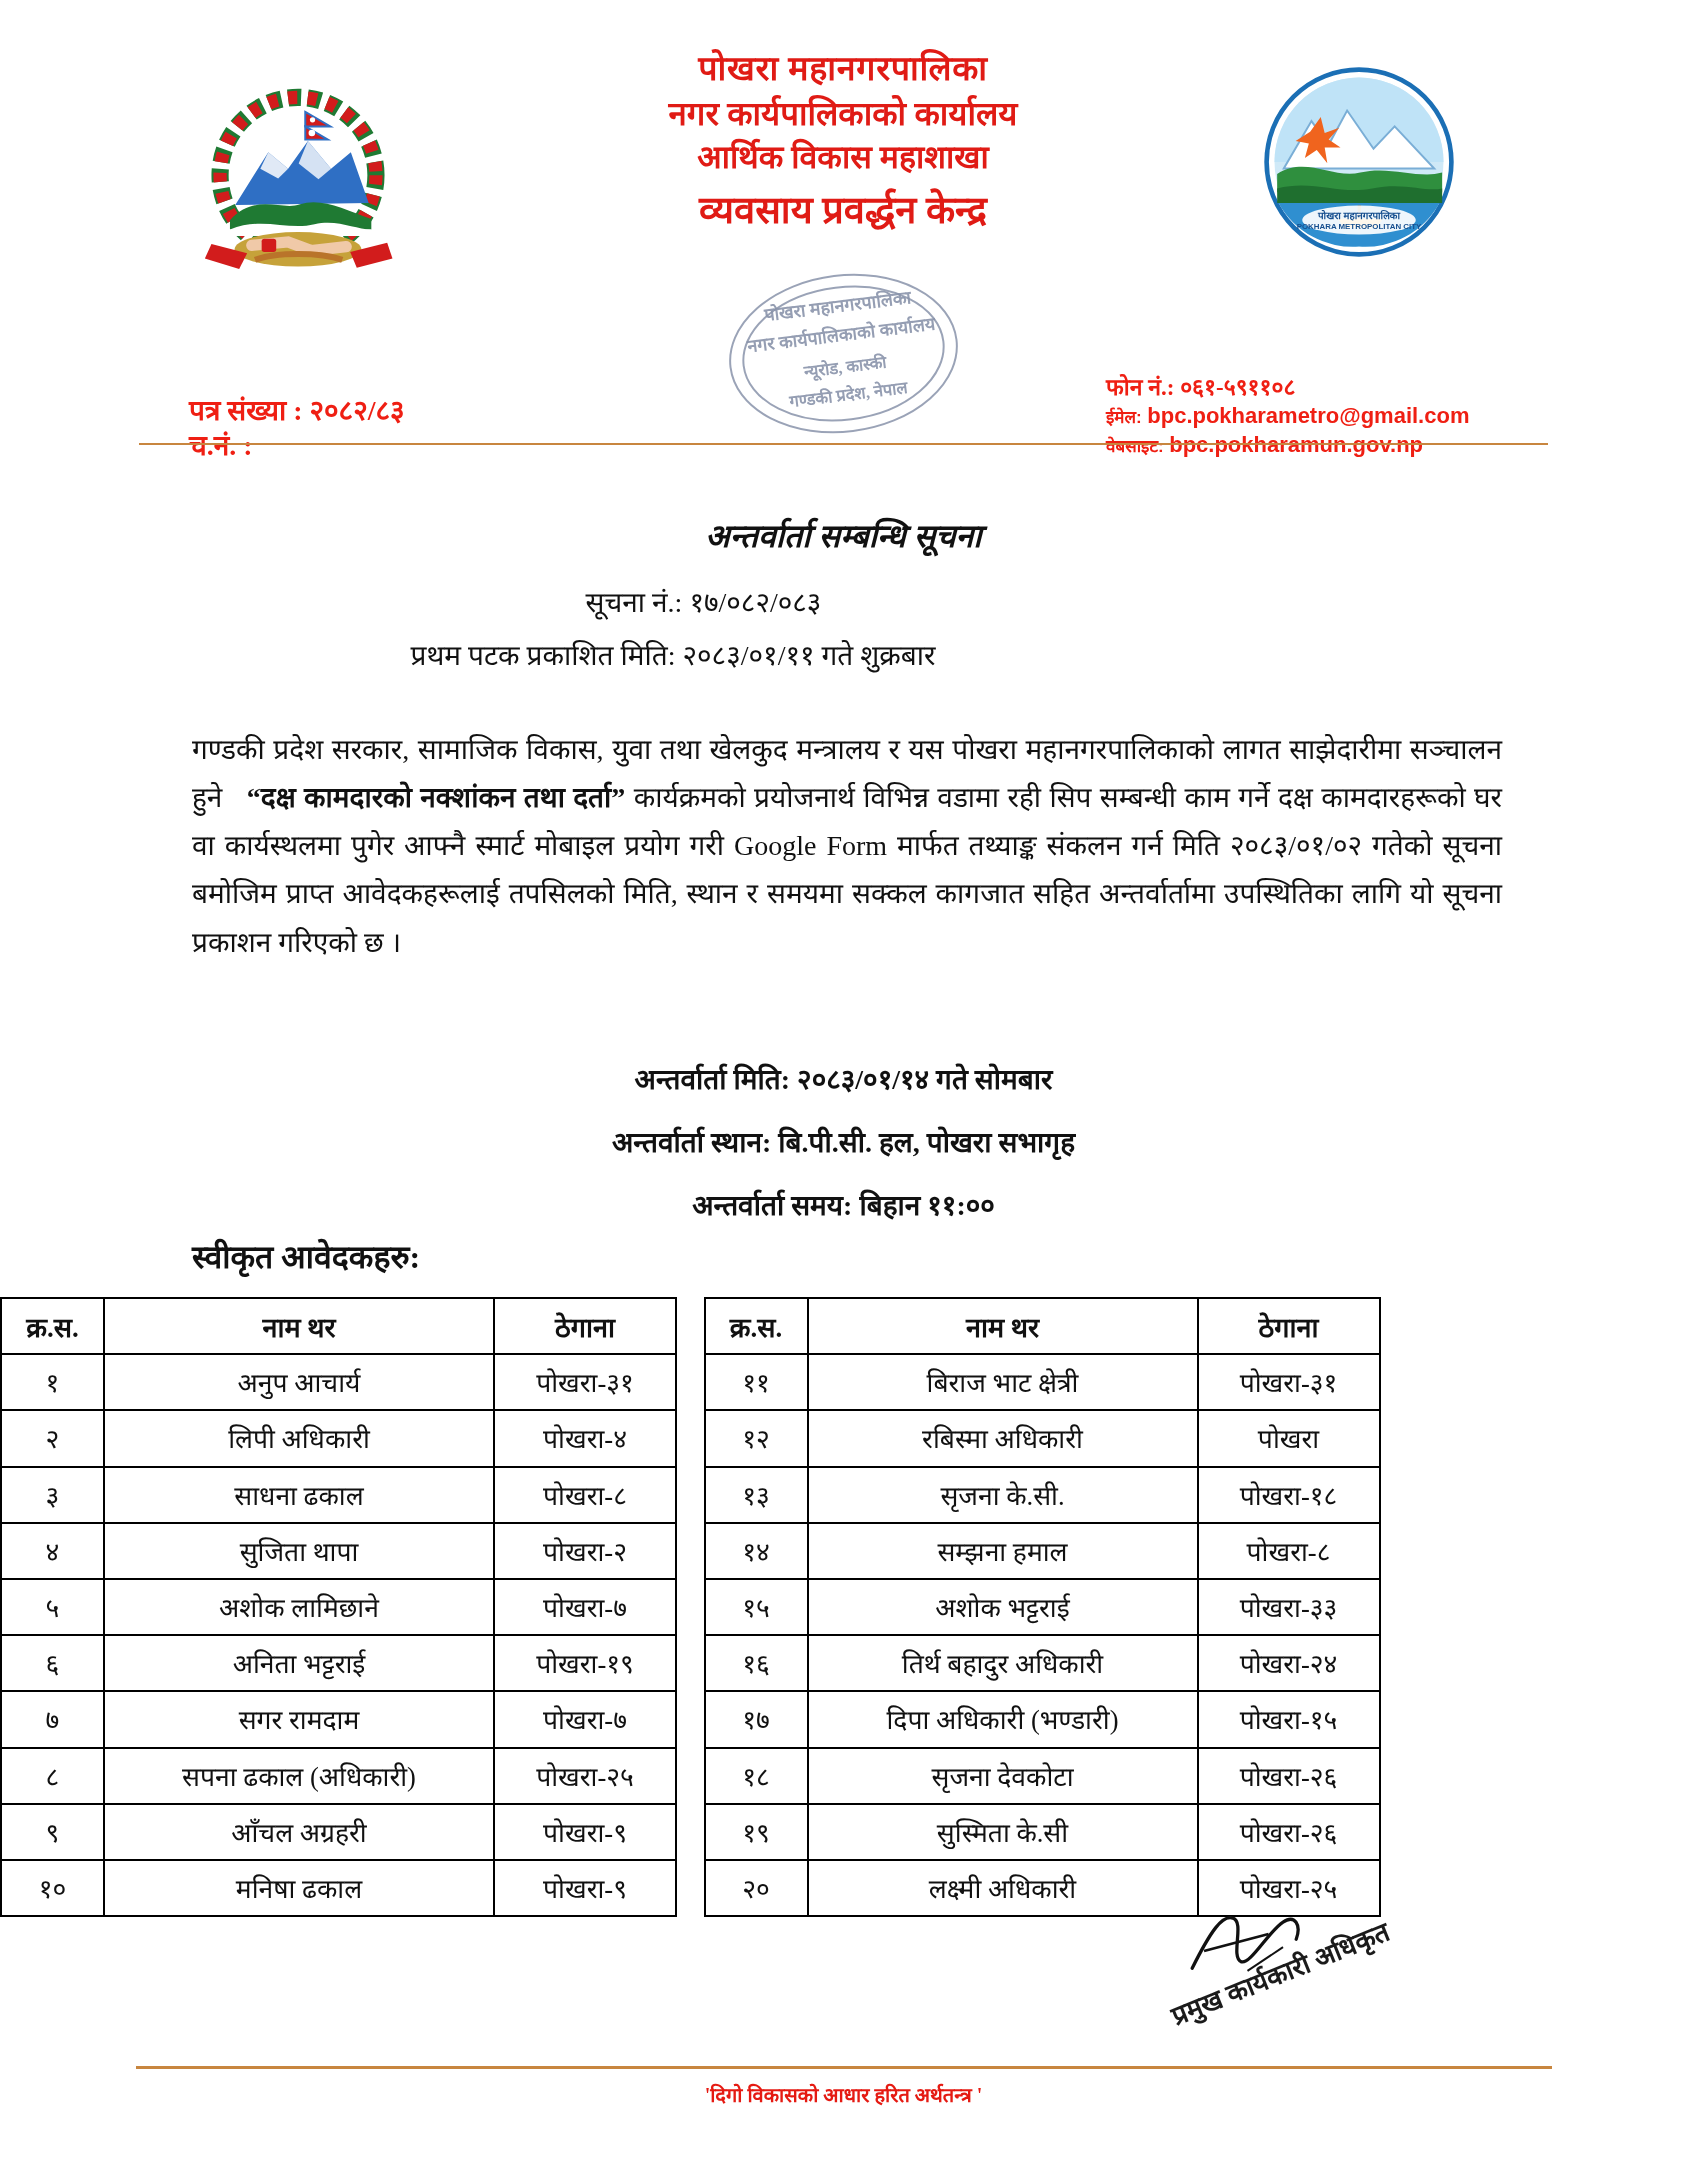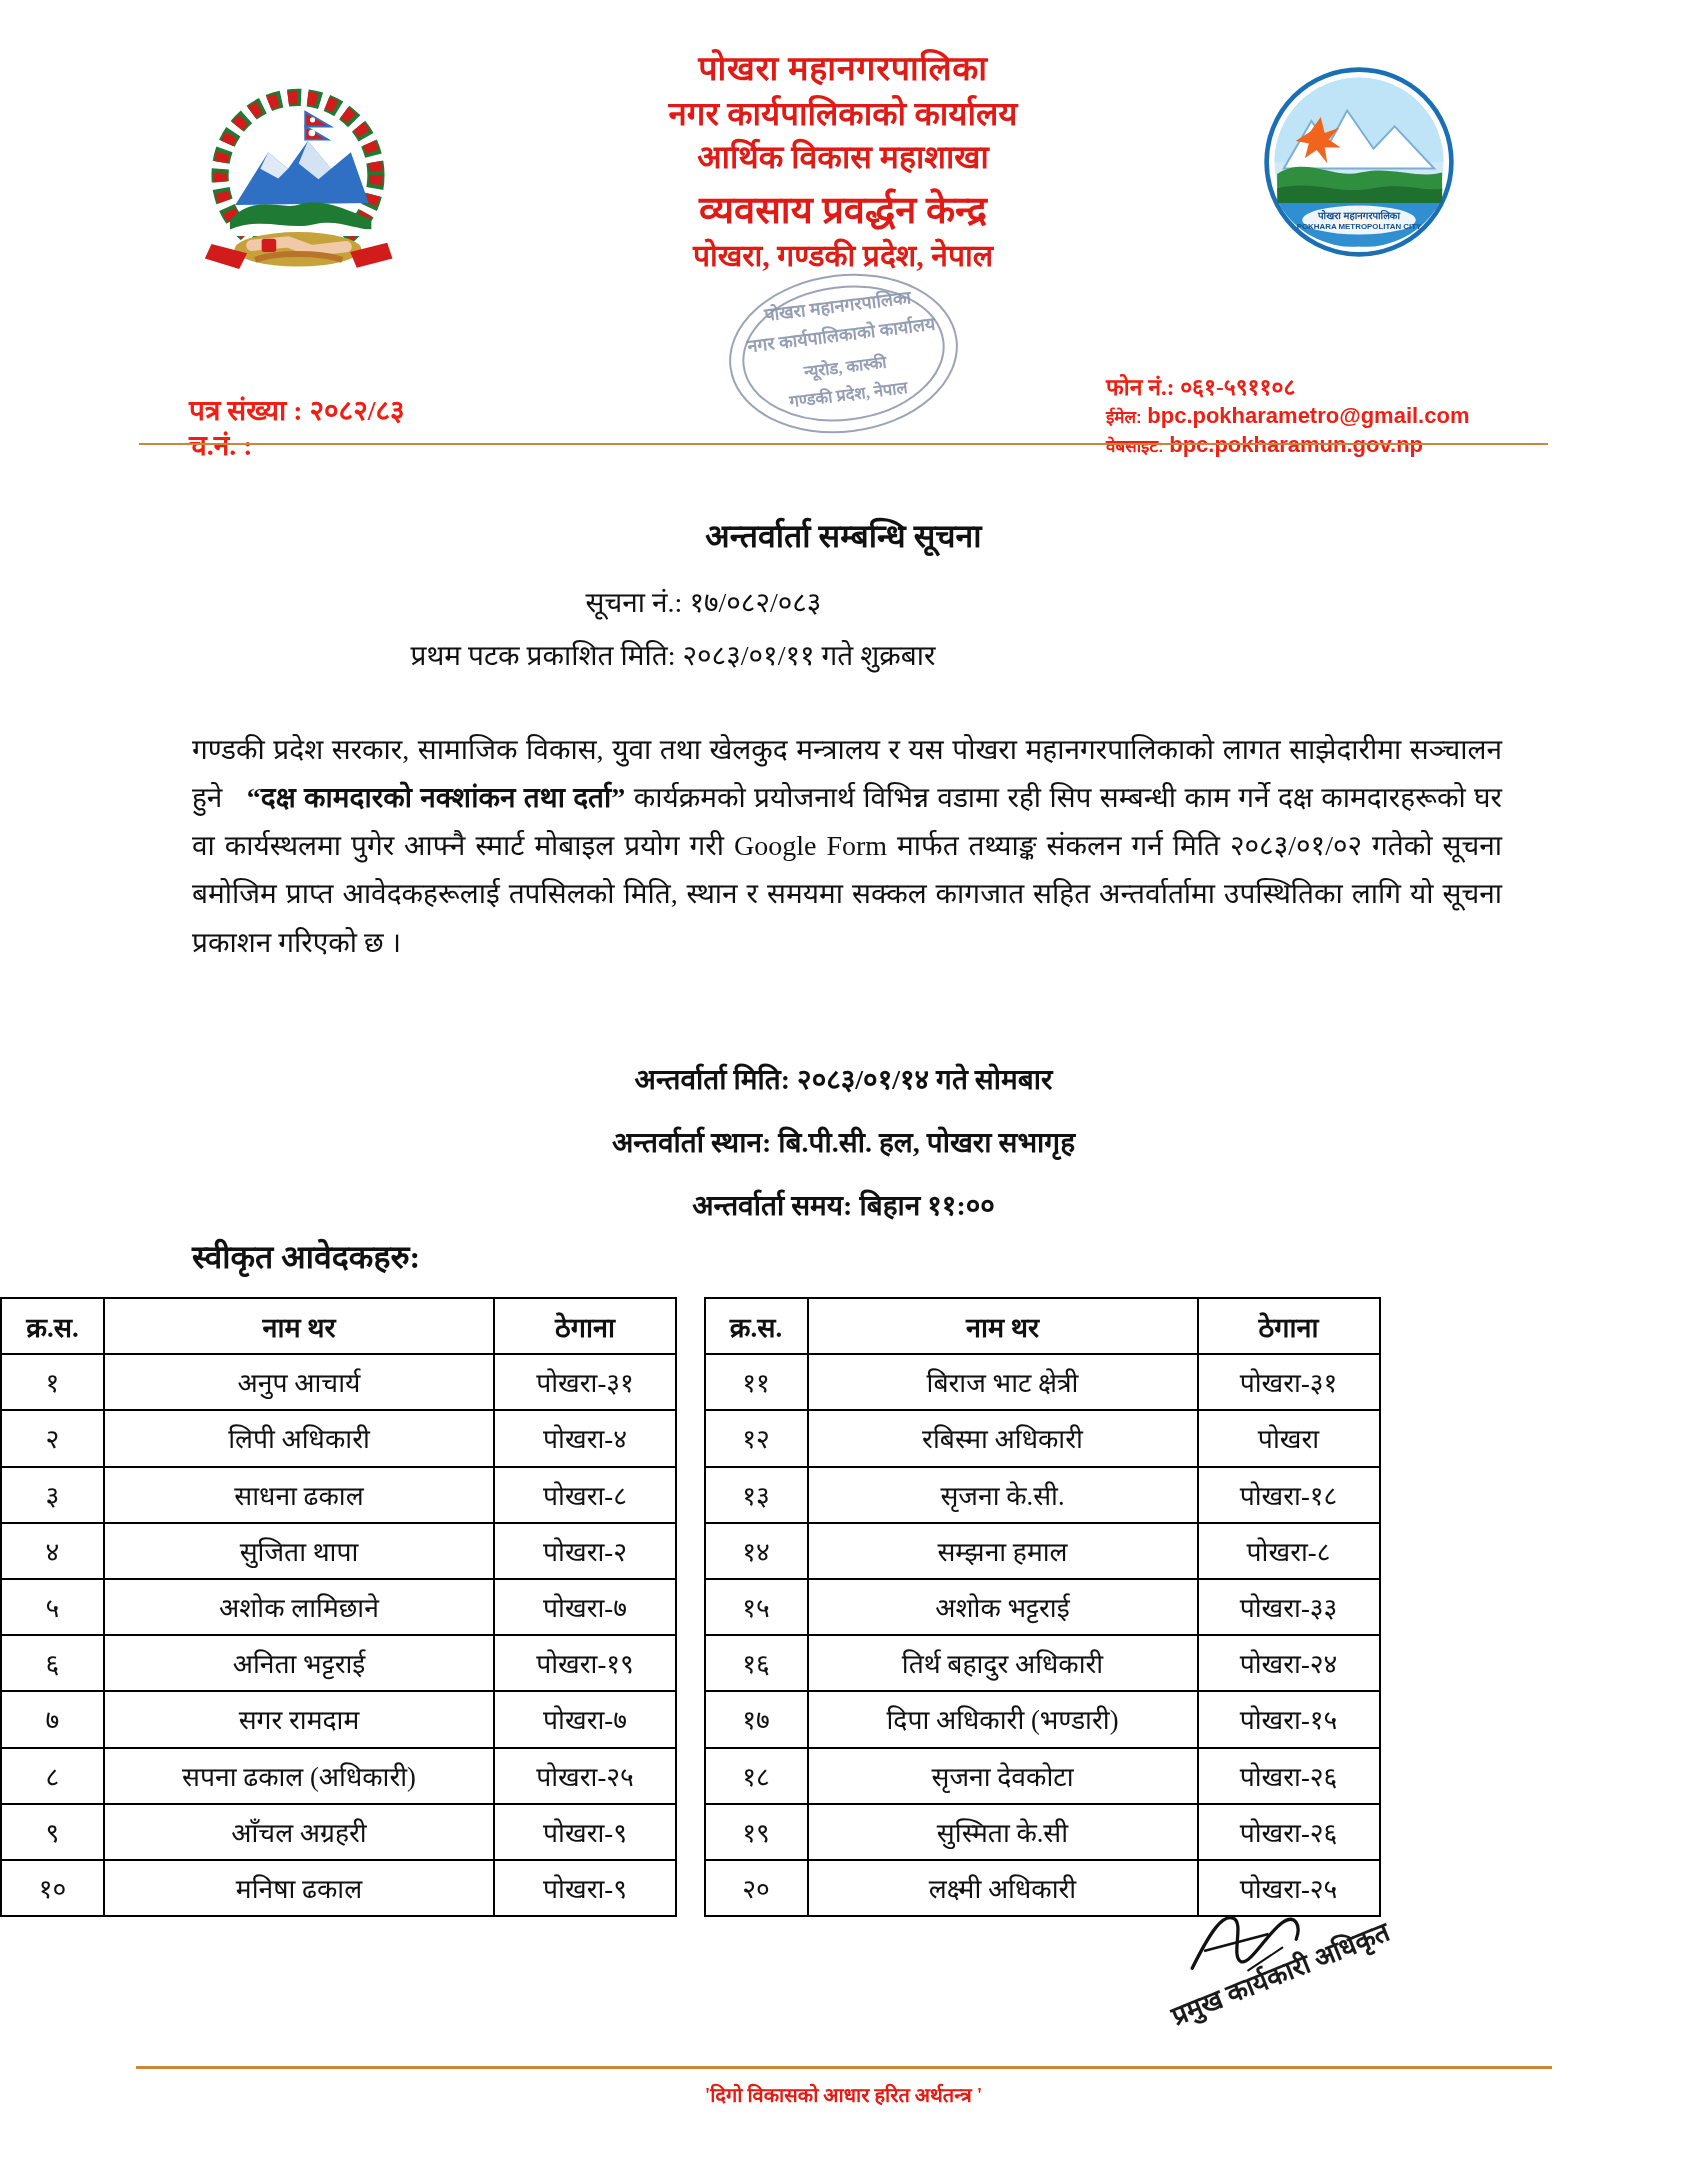--- a/index.html
+++ b/index.html
@@ -115,20 +115,21 @@
   .doc-title {
     position: absolute;
     top: 513px;
     left: 0;
     width: 1687px;
     text-align: center;
     font-size: 32px;
     font-weight: 700;
     color: #111;
     z-index: 4;
+    font-style: italic;
   }
   .notice-no {
     position: absolute;
     top: 582px;
     left: 0;
     width: 1407px;
     text-align: center;
     font-size: 28px;
     color: #111;
   }
@@ -307,21 +308,20 @@
       <ellipse cx="150" cy="238" rx="86" ry="22" fill="#ffffff" opacity=".92"></ellipse>
       <text x="150" y="236" font-family="'Liberation Sans', sans-serif" font-size="15" text-anchor="middle" fill="#174f8f" font-weight="bold">पोखरा महानगरपालिका</text>
       <text x="150" y="252" font-family="'Liberation Sans', sans-serif" font-size="12" text-anchor="middle" fill="#174f8f" font-weight="bold">POKHARA METROPOLITAN CITY</text>
     </svg>
 
     <div class="office-block">
       <div class="office-line-1">पोखरा महानगरपालिका</div>
       <div class="office-line-2">नगर कार्यपालिकाको कार्यालय</div>
       <div class="office-line-3">आर्थिक विकास महाशाखा</div>
       <div class="office-line-4">व्यवसाय प्रवर्द्धन केन्द्र</div>
-      <div class="office-line-5">पोखरा, गण्डकी प्रदेश, नेपाल</div>
     </div>
 
     <svg class="stamp" viewBox="0 0 470 270">
       <g transform="rotate(-7 235 135)" fill="none" stroke="#5c6a8a" stroke-width="3" opacity=".85">
         <ellipse cx="235" cy="135" rx="172" ry="118"></ellipse>
         <ellipse cx="235" cy="135" rx="152" ry="100"></ellipse>
       </g>
       <g transform="rotate(-7 235 135)" fill="#5c6a8a" opacity=".9" font-family="'Liberation Serif', serif" text-anchor="middle" font-weight="bold">
         <text x="235" y="72" font-size="27">पोखरा महानगरपालिका</text>
         <text x="235" y="116" font-size="27">नगर कार्यपालिकाको कार्यालय</text>

